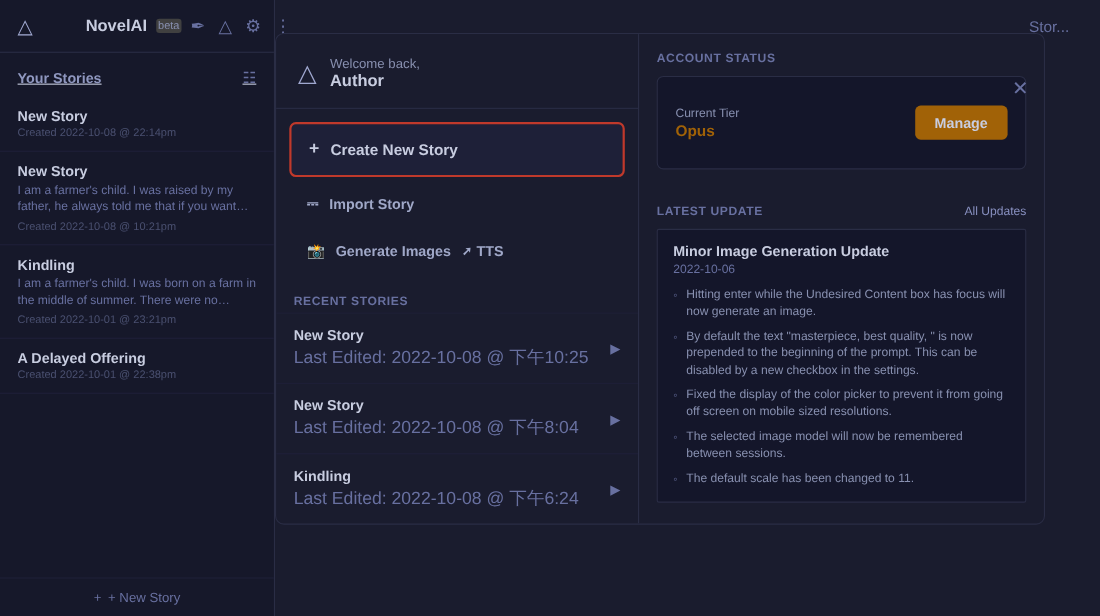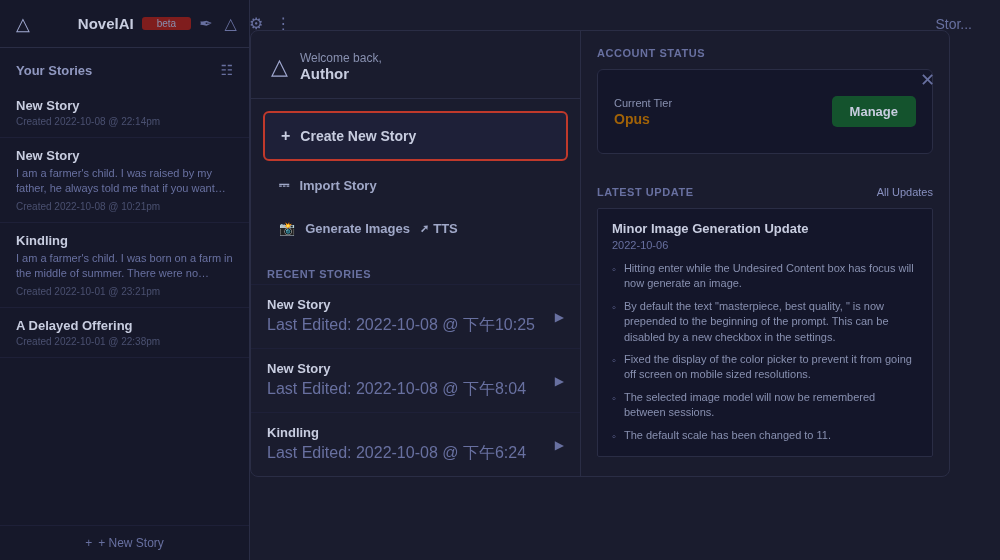--- a/index.html
+++ b/index.html
@@ -40,40 +40,41 @@
     }
 
     .logo-text {
       color: #c8cde0;
       font-weight: 700;
       font-size: 15px;
       margin-left: 40px;
     }
 
     .beta-badge {
-      background: #7f1d1d;
+      background: #404040;
       color: #8890b0;
       font-size: 10px;
-      padding: 1px 15px;
+      padding: 1px 2px;
       border-radius: 3px;
     }
 
     .sidebar-icons {
       display: flex;
       gap: 12px;
       margin-left: auto;
       color: #6870a0;
       font-size: 16px;
     }
 
     .your-stories-header {
       display: flex;
       align-items: center;
       justify-content: space-between;
       padding: 14px 16px 10px;
+      text-decoration: underline;
     }
 
     .your-stories-label {
       font-size: 13px;
       font-weight: 600;
       color: #9098c0;
     }
 
     .filter-icon {
       color: #6870a0;
@@ -329,21 +330,21 @@
       margin-bottom: 2px;
     }
 
     .tier-info .tier-name {
       font-size: 14px;
       font-weight: 700;
       color: #a16207;
     }
 
     .manage-btn {
-      background: #14532d;
+      background: #a16207;
       border: none;
       border-radius: 5px;
       color: #c8cde0;
       font-size: 13px;
       font-weight: 600;
       padding: 8px 18px;
       cursor: pointer;
     }
 
     .latest-update-header {

